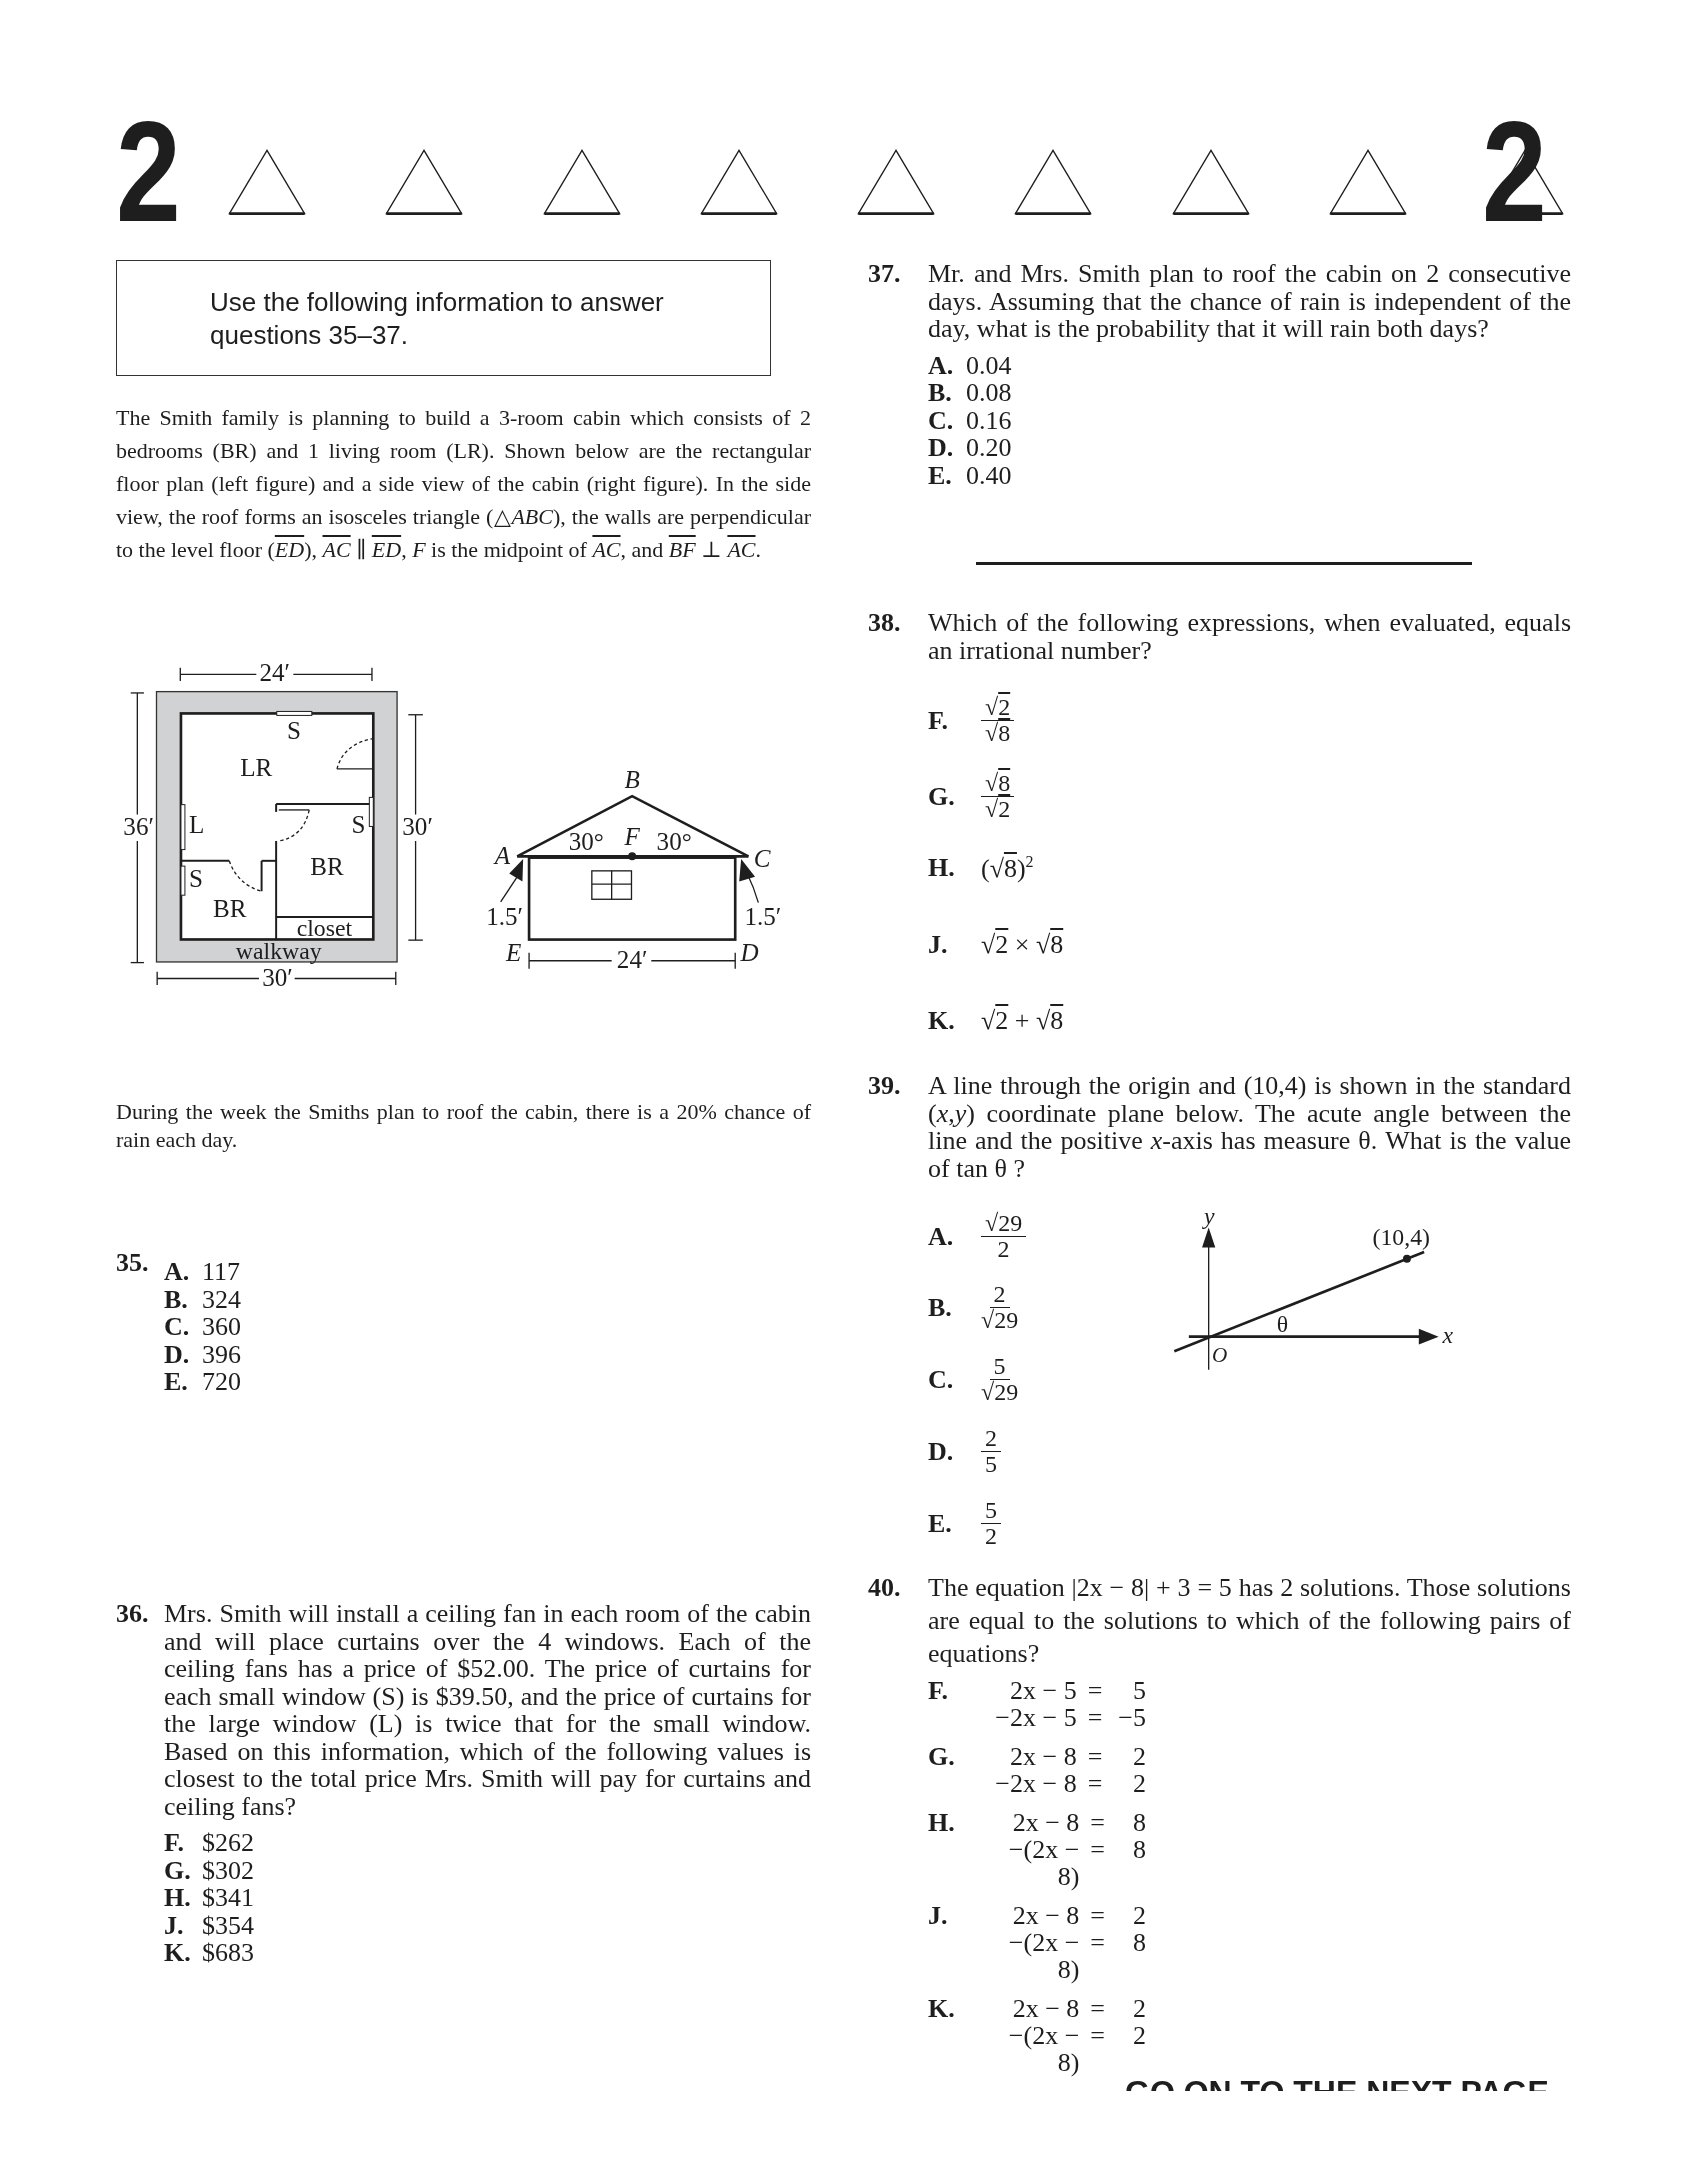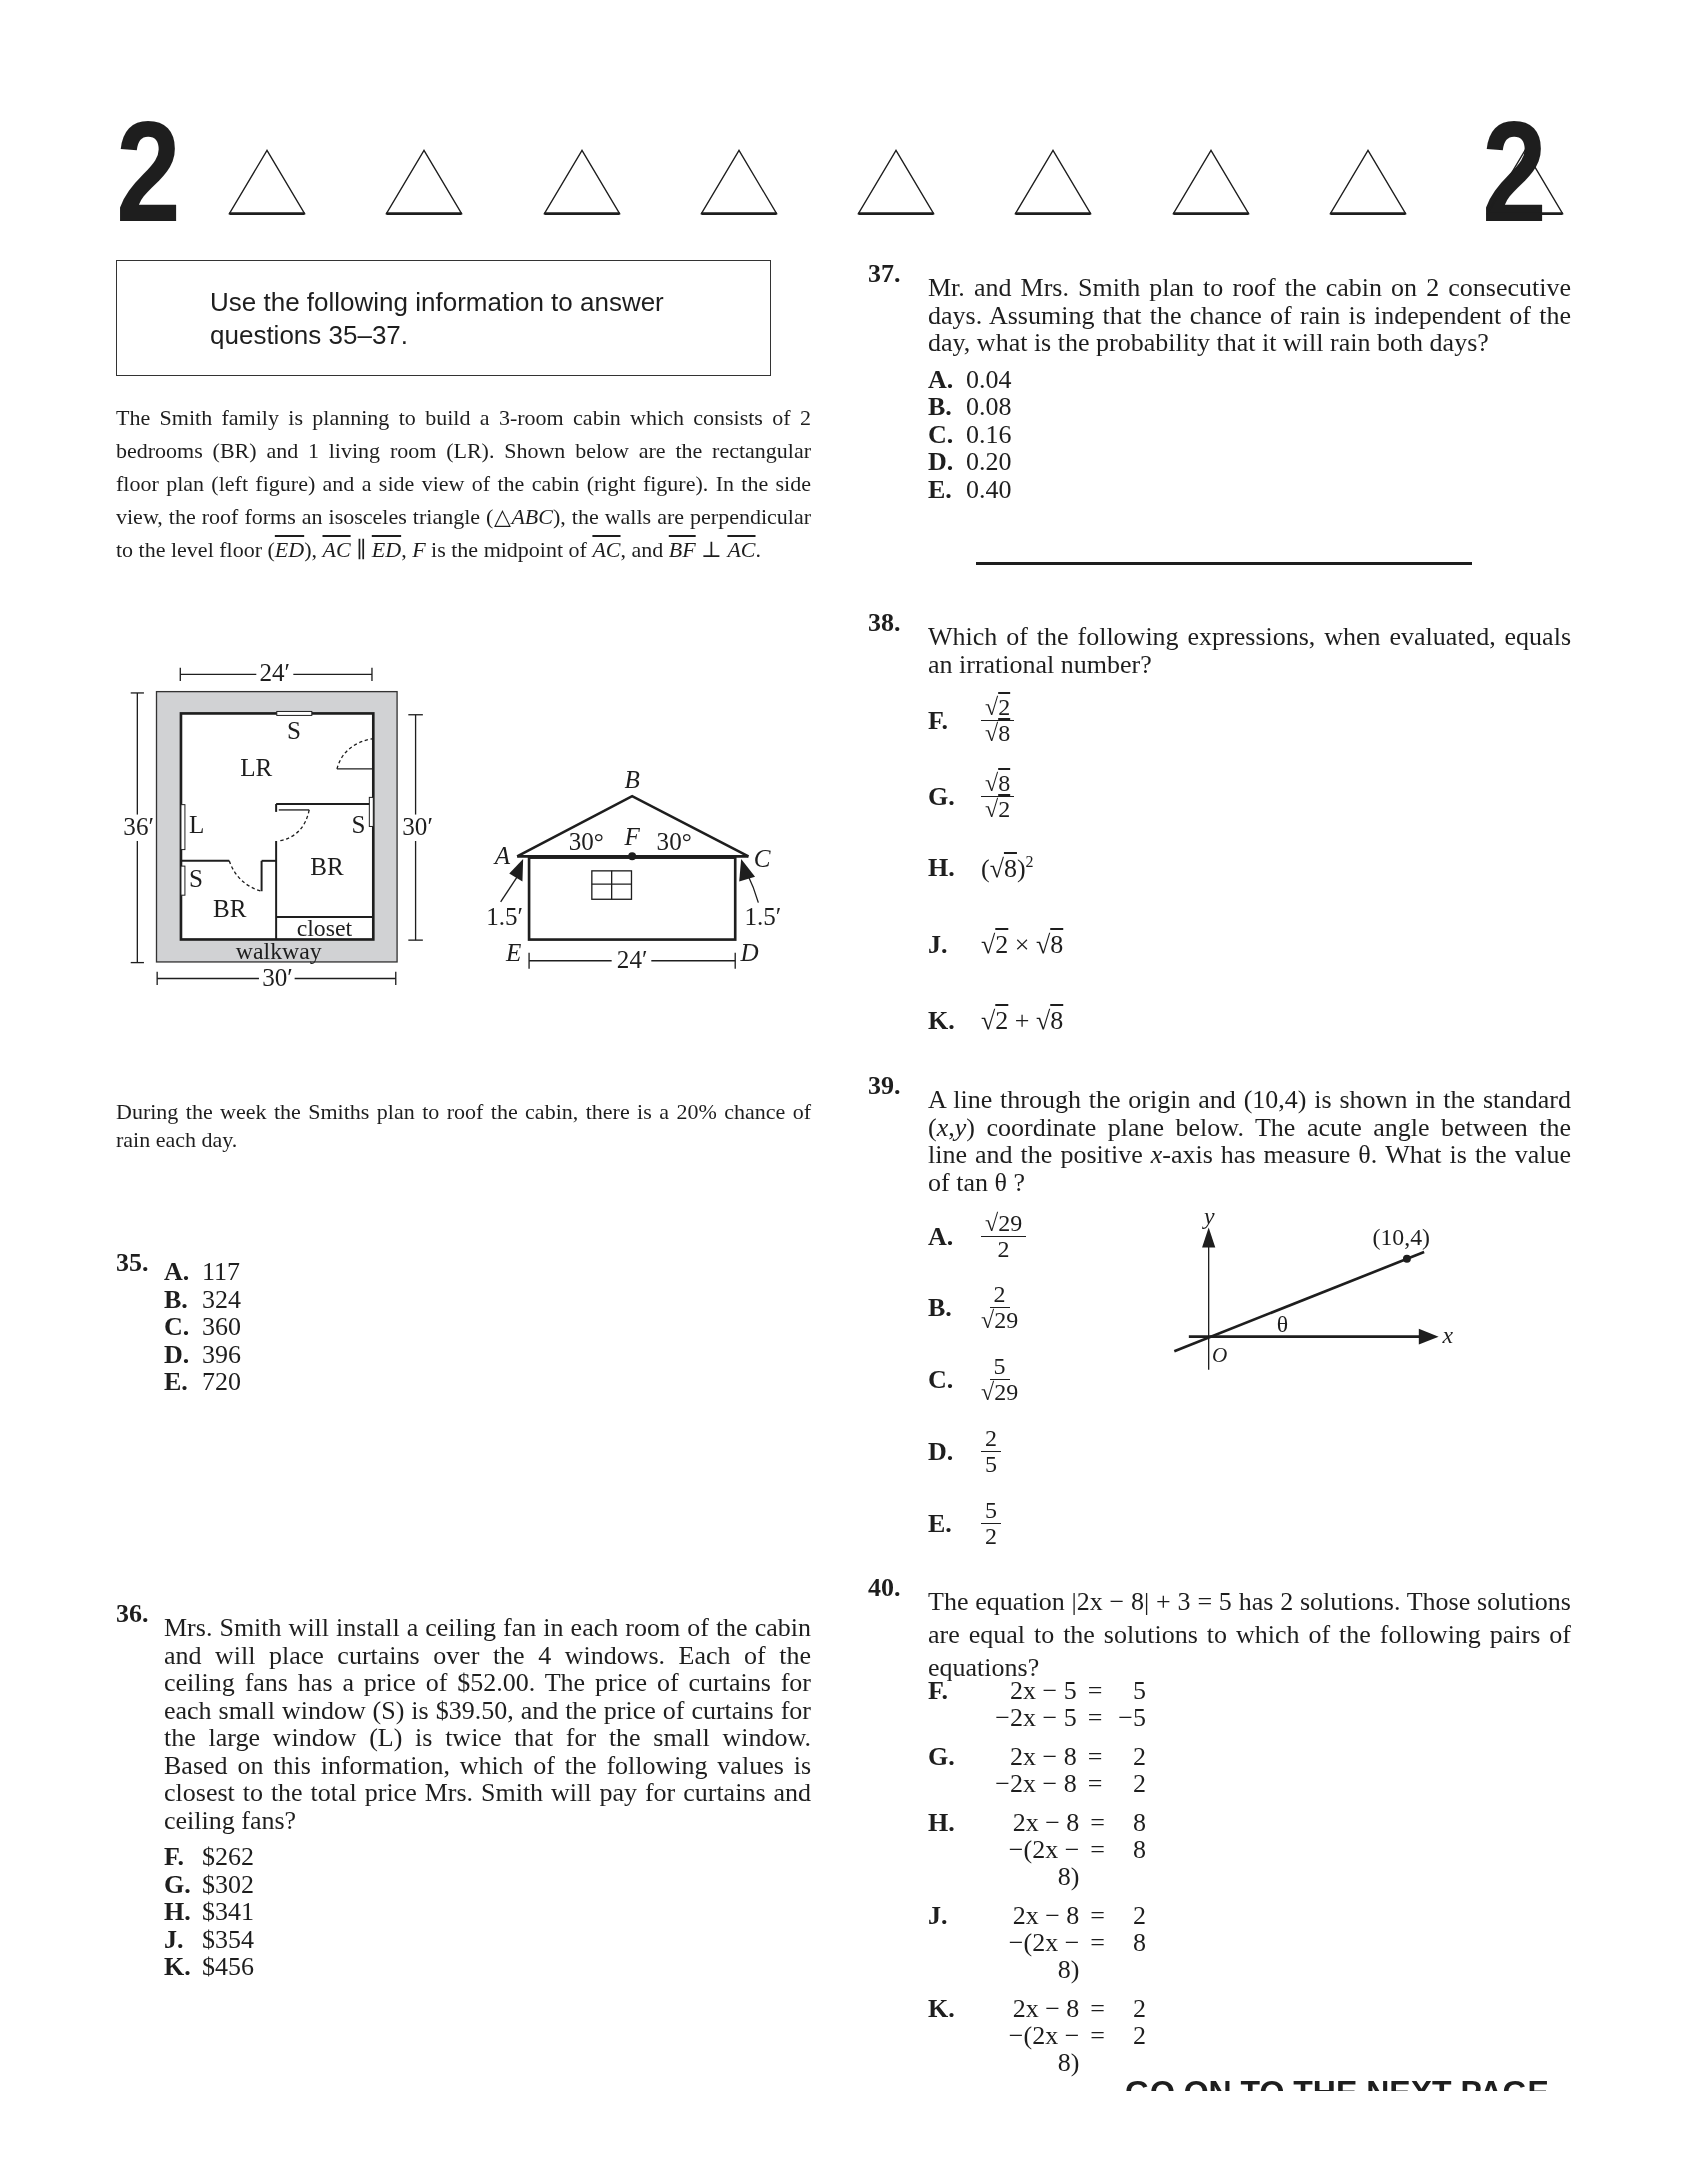--- a/index.html
+++ b/index.html
@@ -10,21 +10,21 @@
            font-weight:bold;font-size:142px;line-height:99px;transform:scaleX(0.82);transform-origin:left top;}
   .tri-row{position:absolute;left:228px;top:149px;width:1336px;height:73px;display:flex;justify-content:space-between;}
   .tri{width:78px;height:66px;}
   .infobox{position:absolute;left:116px;top:260px;width:655px;height:116px;border:1.3px solid #333;box-sizing:border-box;}
   .infobox .t{position:absolute;left:93px;top:25px;font-family:"Liberation Sans","DejaVu Sans",sans-serif;font-size:26px;line-height:33px;}
   .para{position:absolute;font-size:22px;line-height:33px;text-align:justify;}
   .ov{text-decoration:overline;font-style:italic;}
   .it{font-style:italic;}
   .q{position:absolute;font-size:26px;line-height:27.5px;}
   .q .num{position:absolute;left:0;top:0;font-weight:bold;text-align:right;}
-  .q .stem{margin-left:48px;text-align:justify;margin-top:14px;}
+  .q .stem{margin-left:48px;text-align:justify;}
   .opts{margin-left:48px;margin-top:9.3px;}
   .opt{display:flex;line-height:27.5px;}
   .opt .l{font-weight:bold;width:38px;}
   .hr{position:absolute;left:976px;top:562px;width:496px;height:3.3px;background:#1e1e1e;}
   .frac{display:inline-flex;flex-direction:column;align-items:center;vertical-align:middle;font-size:24px;line-height:25px;}
   .frac .n{border-bottom:1.3px solid #1e1e1e;padding:0 4px;}
   .mopt{position:absolute;display:flex;align-items:center;font-size:26px;}
   .mopt .l{font-weight:bold;width:53px;}
   .eqgrid{display:grid;grid-template-columns:auto auto auto;column-gap:11px;font-size:26px;line-height:27px;}
   .eqgrid .lhs{text-align:right;}
@@ -215,21 +215,21 @@
     <div class="opt">
         <span class="l">H.</span>
         <span>$341</span>
       </div>
     <div class="opt">
         <span class="l">J.</span>
         <span>$354</span>
       </div>
     <div class="opt">
         <span class="l">K.</span>
-        <span>$456</span>
+        <span>$683</span>
       </div>
   </div>
 </div>
 
 <div class="q" style="left:868px;top:260px;width:703px;">
   <span class="num">37.</span>
   <div class="stem" style="margin-left:60px;">Mr. and Mrs. Smith plan to roof the cabin on 2 consecutive days. Assuming that the chance of rain is independent of the day, what is the probability that it will rain both days?</div>
   <div class="opts" style="margin-left:60px;">
     <div class="opt">
         <span class="l">A.</span>

